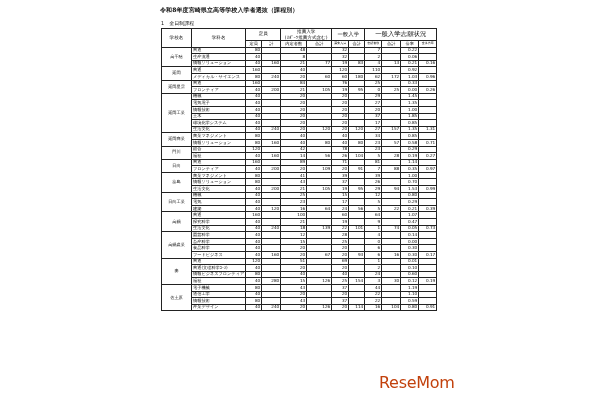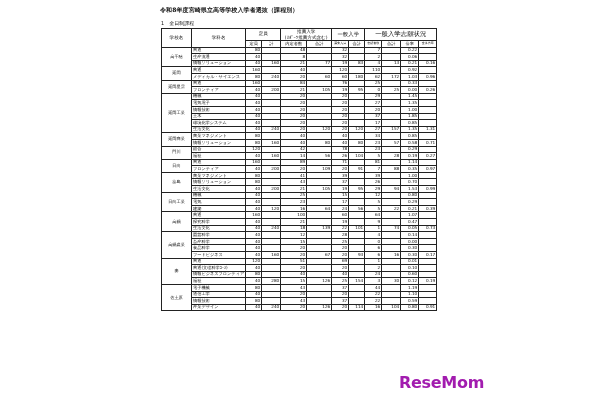--- a/index.html
+++ b/index.html
@@ -9,21 +9,21 @@
   table.main { position:absolute; left:161px; top:28px; border-collapse:collapse; table-layout:fixed; font-size:4.2px; line-height:1; }
   table.main td, table.main th { border:0.6px solid #222; padding:0 1px; height:5.6px; overflow:hidden; white-space:nowrap; font-weight:normal; }
   table.main th { text-align:center; }
   .num { text-align:right; }
   .school { text-align:center; }
   .dept { text-align:left; }
   .hdr-big { font-size:5.4px; }
   .hdr-mid { font-size:4.6px; }
   .hdr-small { font-size:3px; }
   .thick-b td { border-bottom:1.2px solid #111; }
-  .logo { position:absolute; left:399px; top:373px; font-family:"DejaVu Sans", sans-serif; font-weight:bold; font-size:16px; color:#a21caf; letter-spacing:-0.3px; }
+  .logo { position:absolute; left:379px; top:373px; font-family:"DejaVu Sans", sans-serif; font-weight:normal; font-size:16px; color:#c2410c; letter-spacing:-0.3px; }
 </style>
 </head>
 <body>
 
 <div class="title">令和8年度宮崎県立高等学校入学者選抜（課程別）</div>
 <div class="subtitle">1　全日制課程</div>
 
 <table class="main">
   <colgroup>
     <col style="width:30px">

